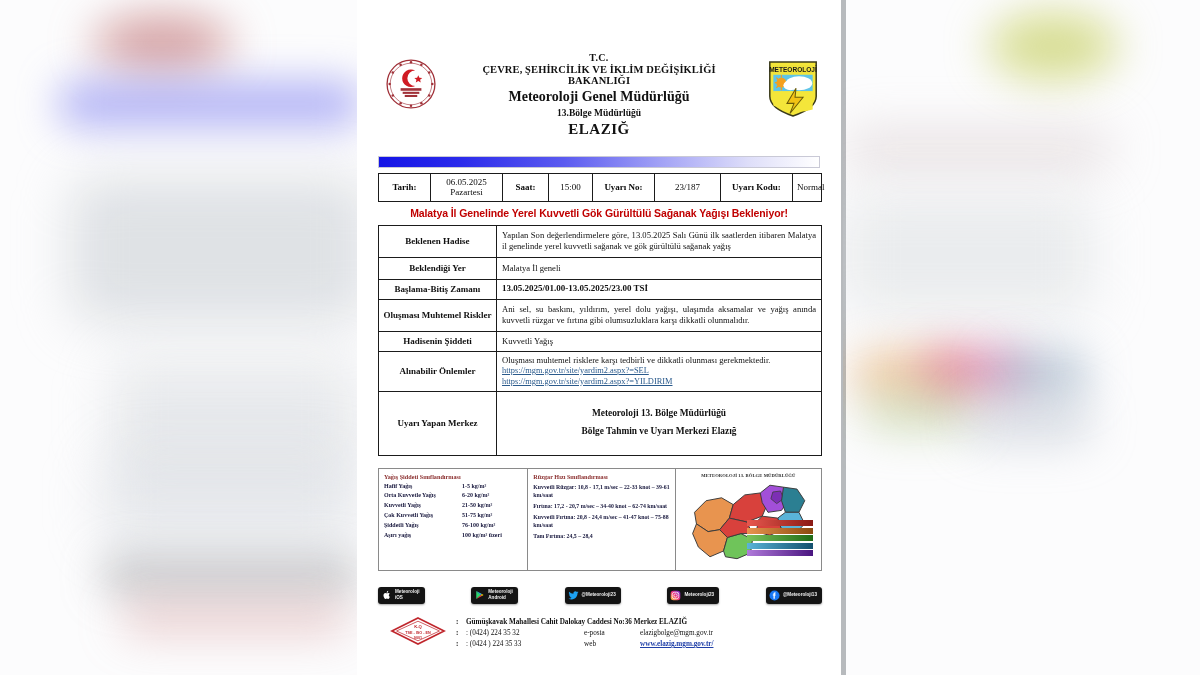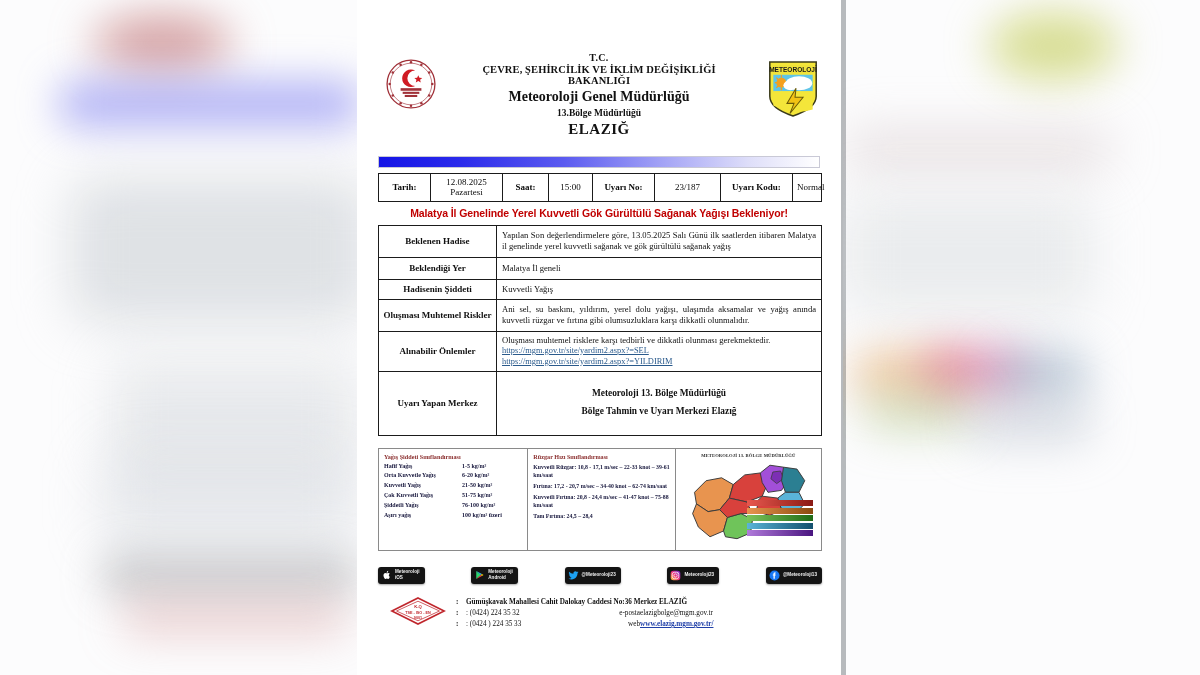--- a/index.html
+++ b/index.html
@@ -282,21 +282,21 @@
     display: flex;
     align-items: flex-start;
     gap: 10px;
   }
   .tse-logo { width: 56px; height: 30px; flex: none; margin-left: 12px; }
   .foot-lines { font-size: 7.2px; color: #111; line-height: 1.55; padding-top: 1px; }
   .foot-line { display: flex; align-items: baseline; }
   .fl-colon { width: 10px; font-weight: bold; }
   .fl-a { font-weight: bold; }
   .fl-b { width: 118px; }
-  .fl-c { width: 56px; text-align: right; }
+  .fl-c { width: 56px; }
   .fl-d { }
   .fl-link { color: #1f3fa8; text-decoration: underline; font-weight: bold; }
 </style>
 </head>
 <body>
 
 <div id="stage">
 
   <div id="blur-left" class="blur-pane">
     <div class="blur-blob bl-crest"></div>
@@ -376,21 +376,21 @@
       </div>
     </div>
 
     <div class="grad-bar"></div>
 
 
     <table class="info-top">
       <tbody>
           <tr>
         <td class="lbl" style="width:52px">Tarih:</td>
-        <td style="width:72px; white-space:pre-line">12.08.2025
+        <td style="width:72px; white-space:pre-line">06.05.2025
 Pazartesi</td>
         <td class="lbl" style="width:46px">Saat:</td>
         <td style="width:44px">15:00</td>
         <td class="lbl" style="width:62px">Uyarı No:</td>
         <td style="width:66px">23/187</td>
         <td class="lbl" style="width:72px">Uyarı Kodu:</td>
         <td>Normal</td>
       </tr>
     </tbody>
       </table>
@@ -401,26 +401,30 @@
       <tbody>
           <tr>
         <td class="row-label">Beklenen Hadise</td>
         <td class="row-value" style="height:32px">Yapılan Son değerlendirmelere göre, 13.05.2025 Salı Günü ilk saatlerden itibaren Malatya il genelinde yerel kuvvetli sağanak ve gök gürültülü sağanak yağış</td>
       </tr>
       <tr>
         <td class="row-label">Beklendiği Yer</td>
         <td class="row-value plain" style="height:22px">Malatya İl geneli</td>
       </tr>
       <tr>
-        <td class="row-label">Hadisenin Şiddeti</td>
-        <td class="row-value plain" style="height:20px">Kuvvetli Yağış</td>
+        <td class="row-label">Başlama-Bitiş Zamanı</td>
+        <td class="row-value bold-val" style="height:20px">13.05.2025/01.00-13.05.2025/23.00 TSİ</td>
       </tr>
       <tr>
         <td class="row-label">Oluşması Muhtemel Riskler</td>
         <td class="row-value" style="height:32px">Ani sel, su baskını, yıldırım, yerel dolu yağışı, ulaşımda aksamalar ve yağış anında kuvvetli rüzgar ve fırtına gibi olumsuzluklara karşı dikkatli olunmalıdır.</td>
+      </tr>
+      <tr>
+        <td class="row-label">Hadisenin Şiddeti</td>
+        <td class="row-value plain" style="height:20px">Kuvvetli Yağış</td>
       </tr>
       <tr>
         <td class="row-label">Alınabilir Önlemler</td>
         <td class="row-value plain" style="height:40px">
           <div>Oluşması muhtemel risklere karşı tedbirli ve dikkatli olunması gerekmektedir.</div>
           <a class="lnk" href="#">https://mgm.gov.tr/site/yardim2.aspx?=SEL</a>
           <a class="lnk" href="#">https://mgm.gov.tr/site/yardim2.aspx?=YILDIRIM</a>
         </td>
       </tr>
       <tr>

